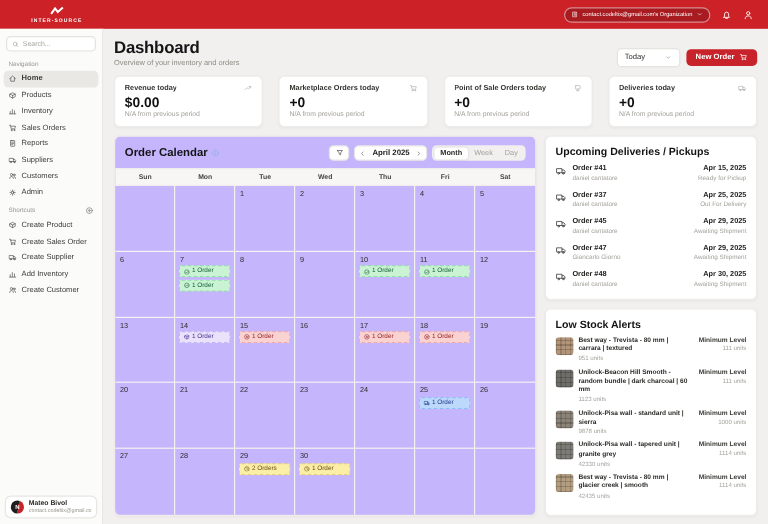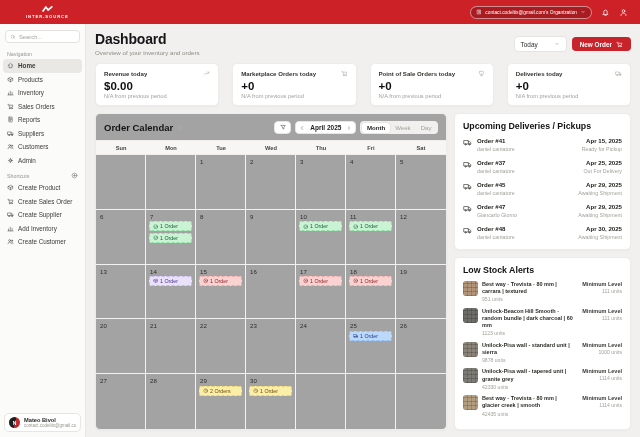--- a/index.html
+++ b/index.html
@@ -34,42 +34,42 @@
   .nav-item.active{background:#e9e8e4;font-weight:bold}
   .nav-item svg{width:7px;height:7px;flex:none;color:#55534e}
   .side-spacer{flex:1}
   .side-user{margin:4px 4px 5px;background:#fff;border:1px solid #e7e6e3;border-radius:5px;padding:3px 4px;display:flex;align-items:center;gap:4px;cursor:pointer}
   .user-avatar{width:11px;height:11px;border-radius:50%;background:linear-gradient(100deg,#1d1e20 54%,#c2262b 54%);color:#fff;font-size:5px;font-weight:bold;display:flex;align-items:center;justify-content:center;flex:none}
   .user-name{font-size:5.7px;font-weight:bold;color:#2b2a27;white-space:nowrap}
   .user-email{font-size:4.5px;color:#98968f;white-space:nowrap;overflow:hidden}
 
   
   .main{flex:1;min-width:0;padding:7px 9px;display:flex;flex-direction:column}
-  .page-head{display:flex;justify-content:space-between;align-items:center}
+  .page-head{display:flex;justify-content:space-between;align-items:flex-end}
   .page-title{font-size:14px;font-weight:bold;color:#151518;letter-spacing:-.2px}
   .page-sub{font-size:6.2px;color:#8e8c86;margin-top:1.5px}
   .head-actions{display:flex;gap:5px;align-items:center;margin-top:2px}
   .today-select{background:#fff;border:1px solid #e4e3e0;border-radius:4px;font-size:6.4px;color:#2f2e2b;padding:3.5px 6px;display:flex;align-items:center;gap:16px;cursor:pointer}
   .today-select svg{width:6px;height:6px;color:#8a8883}
   .new-order-btn{background:#c8222a;color:#fff;border:none;border-radius:4px;font-size:6.4px;font-weight:bold;padding:3.5px 8px;display:flex;align-items:center;gap:4px;cursor:pointer;font-family:inherit}
   .new-order-btn svg{width:7px;height:7px;color:#fff}
 
   .stats{display:flex;gap:13px;margin-top:7px}
   .stat-card{flex:1;background:#fff;border:1px solid #edecea;border-radius:5px;padding:6px 8px;box-shadow:0 1px 2px rgba(0,0,0,.03);min-width:0}
   .stat-top{display:flex;justify-content:space-between;align-items:center}
   .stat-label{font-size:6.1px;font-weight:bold;color:#34332f;white-space:nowrap;overflow:hidden}
   .stat-ic{color:#b4b2ac;flex:none;margin-left:3px}
   .stat-ic svg{width:7px;height:7px}
   .stat-value{font-size:11.5px;font-weight:bold;color:#101012;margin-top:3px}
   .stat-delta{font-size:5.7px;color:#a3a19b;margin-top:1.5px}
 
   .content{display:flex;gap:7px;margin-top:7px;flex:1;min-height:0}
 
   
-  .cal-card{width:352px;background:#a3a3a3;border:1px solid #edecea;border-radius:5px;box-shadow:0 1px 2px rgba(0,0,0,.03);display:flex;flex-direction:column;overflow:hidden;flex:none}
+  .cal-card{width:352px;background:#c4b5fd;border:1px solid #edecea;border-radius:5px;box-shadow:0 1px 2px rgba(0,0,0,.03);display:flex;flex-direction:column;overflow:hidden;flex:none}
   .cal-head{display:flex;justify-content:space-between;align-items:center;padding:7px 8px 6px}
   .cal-title{font-size:9.5px;font-weight:bold;color:#141416;display:flex;align-items:center;gap:3px}
   .info-ic{color:#8fb3e6}
   .info-ic svg{width:7px;height:7px}
   .cal-controls{display:flex;align-items:center;gap:4px}
   .filter-btn{width:17px;height:13px;border:1px solid #e7e6e3;border-radius:4px;background:#fff;display:flex;align-items:center;justify-content:center;cursor:pointer;color:#45443f}
   .filter-btn svg{width:6.5px;height:6.5px}
   .month-nav{height:13px;border:1px solid #e7e6e3;border-radius:4px;background:#fff;display:flex;align-items:center;gap:3px;padding:0 3px}
   .month-arrow{cursor:pointer;color:#56544f;display:flex;align-items:center}
   .month-arrow svg{width:6px;height:6px}

